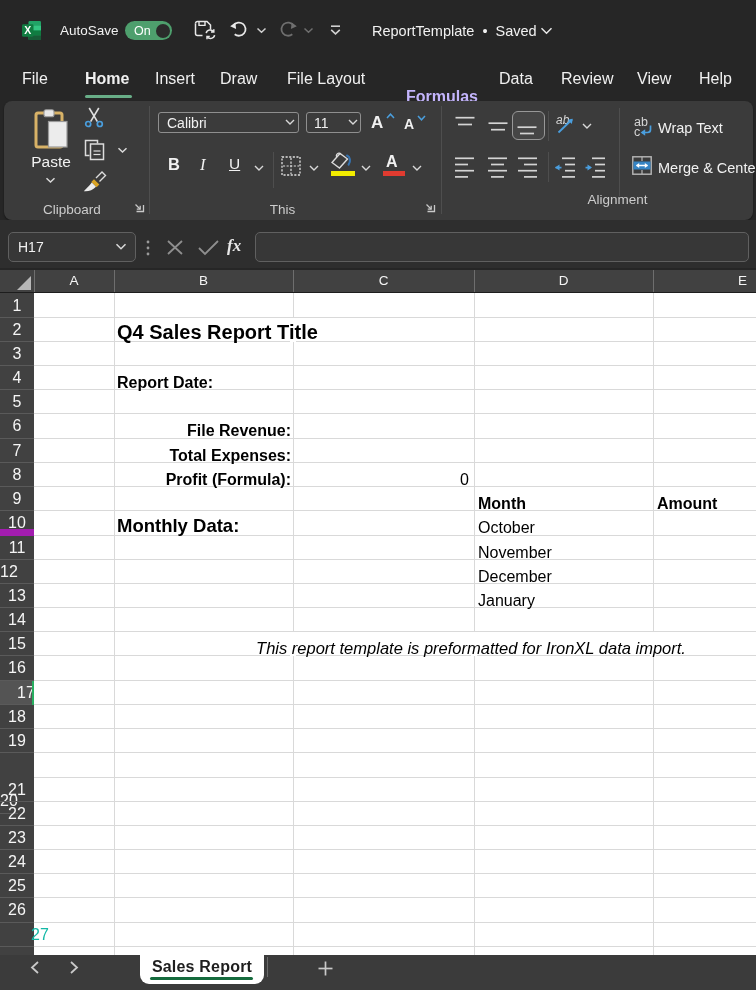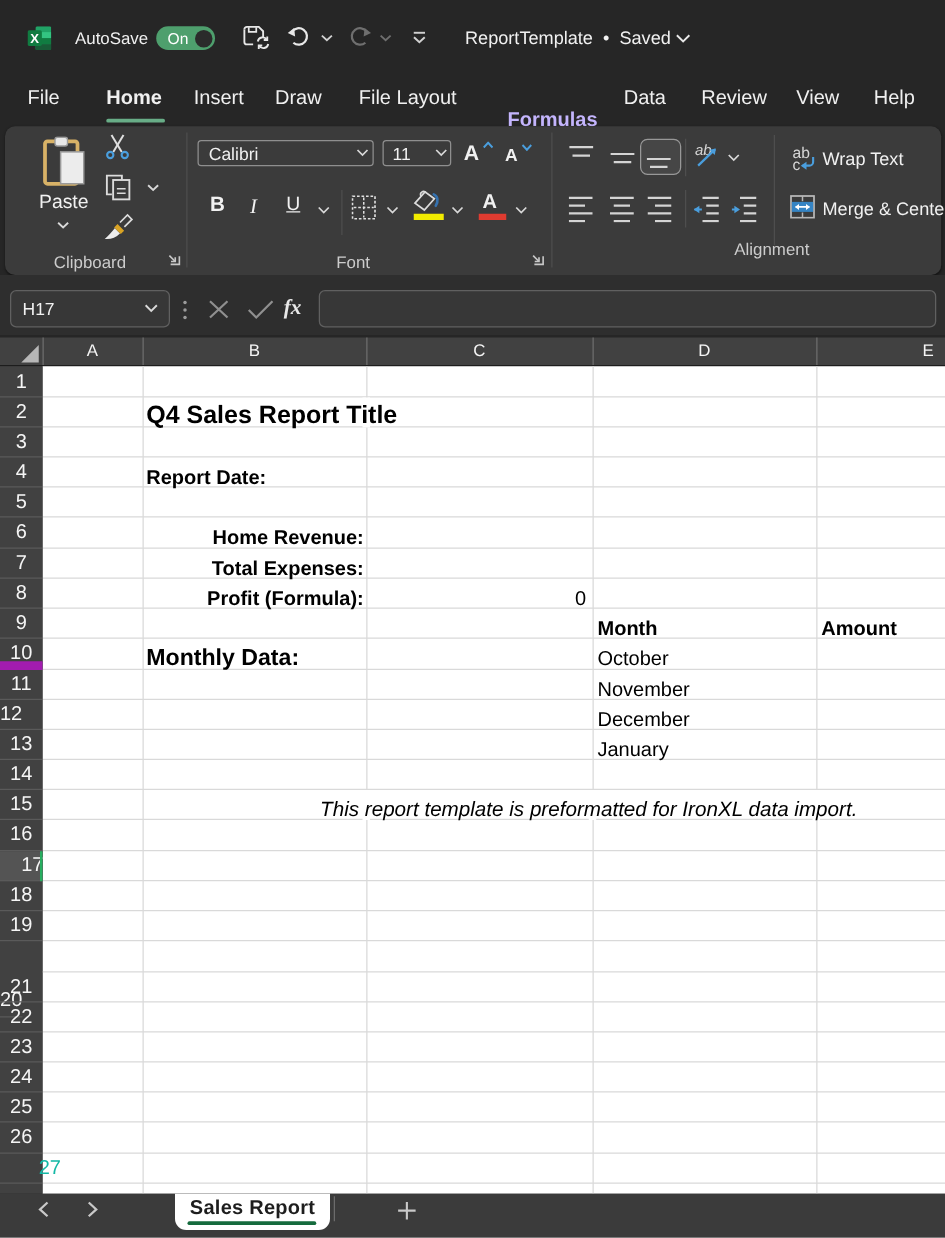--- a/index.html
+++ b/index.html
@@ -141,21 +141,21 @@
 </svg>
 <div class="abs" style="left:331px;top:171px;width:24px;height:5px;background:#f2ec00;"></div>
 <svg class="abs" style="left:361px;top:165px" width="10" height="7" viewBox="0 0 10 7">
     <path d="M1 1 L5 5 L9 1" fill="none" stroke="#d8d8d8" stroke-width="1.4"></path>
   </svg>
 <div class="abs wt" style="left:386px;top:153px;font-size:16px;font-weight:bold;">A</div>
 <div class="abs" style="left:383px;top:171px;width:22px;height:5px;background:#e03b30;"></div>
 <svg class="abs" style="left:412px;top:165px" width="10" height="7" viewBox="0 0 10 7">
     <path d="M1 1 L5 5 L9 1" fill="none" stroke="#d8d8d8" stroke-width="1.4"></path>
   </svg>
-<div class="abs lbl" style="left:240px;top:202px;width:85px;">Font</div>
+<div class="abs lbl" style="left:240px;top:202px;width:85px;">This</div>
 <svg class="abs" style="left:424px;top:202px" width="12" height="11" viewBox="0 0 12 11">
 <path d="M10.5 3 V9.5 H3.5" fill="none" stroke="#c8c8c8" stroke-width="1.3"></path>
 <path d="M2.5 2.5 L7 7" stroke="#c8c8c8" stroke-width="1.3"></path>
 <path d="M7.2 3.8 V7.2 H3.8" fill="none" stroke="#c8c8c8" stroke-width="1.3"></path>
 </svg>
 <div class="abs" style="left:441px;top:106px;width:1px;height:108px;background:#4e4e4e;"></div>
 <svg class="abs" style="left:455px;top:111px" width="22" height="26" viewBox="0 0 22 26">
     <line x1="0.5" y1="6.7" x2="19.5" y2="6.7" stroke="#d4d4d4" stroke-width="1.7"></line>
     <line x1="3" y1="13.5" x2="17" y2="13.5" stroke="#d4d4d4" stroke-width="1.7"></line>
   </svg>
@@ -325,21 +325,21 @@
 <div class="abs" style="left:0;top:802px;width:34px;height:24px;background:transparent;border-bottom:1px solid #5a5a5a;color:#f5f5f5;font-size:16px;text-align:center;line-height:23px;">22</div>
 <div class="abs" style="left:0;top:826px;width:34px;height:24px;background:transparent;border-bottom:1px solid #5a5a5a;color:#f5f5f5;font-size:16px;text-align:center;line-height:23px;">23</div>
 <div class="abs" style="left:0;top:850px;width:34px;height:24px;background:transparent;border-bottom:1px solid #5a5a5a;color:#f5f5f5;font-size:16px;text-align:center;line-height:23px;">24</div>
 <div class="abs" style="left:0;top:874px;width:34px;height:24px;background:transparent;border-bottom:1px solid #5a5a5a;color:#f5f5f5;font-size:16px;text-align:center;line-height:23px;">25</div>
 <div class="abs" style="left:0;top:898px;width:34px;height:25px;background:transparent;border-bottom:1px solid #5a5a5a;color:#f5f5f5;font-size:16px;text-align:center;line-height:24px;">26</div>
 <div class="abs" style="left:0;top:923px;width:34px;height:24px;background:transparent;border-bottom:1px solid #5a5a5a;color:#14b8a6;font-size:16px;text-align:center;line-height:23px;padding-left:31px;">27</div>
 <div class="abs" style="left:0;top:947px;width:34px;height:24px;background:transparent;border-bottom:1px solid #5a5a5a;color:#f5f5f5;font-size:16px;text-align:center;line-height:23px;"></div>
 <div class="abs" style="left:32px;top:681px;width:2px;height:24px;background:#27ae60;"></div>
 <div class="abs" style="top:318px;height:26px;font-size:20px;color:#000000;display:flex;align-items:flex-end;white-space:nowrap;font-weight:700;left:117px;">Q4 Sales Report Title</div>
 <div class="abs" style="top:366px;height:26px;font-size:16px;color:#000000;display:flex;align-items:flex-end;white-space:nowrap;font-weight:700;left:117px;">Report Date:</div>
-<div class="abs" style="top:414px;height:26px;font-size:16px;color:#000000;display:flex;align-items:flex-end;white-space:nowrap;font-weight:700;right:465px;">Home Revenue:</div>
+<div class="abs" style="top:414px;height:26px;font-size:16px;color:#000000;display:flex;align-items:flex-end;white-space:nowrap;font-weight:700;right:465px;">File Revenue:</div>
 <div class="abs" style="top:439px;height:26px;font-size:16px;color:#000000;display:flex;align-items:flex-end;white-space:nowrap;font-weight:700;right:465px;">Total Expenses:</div>
 <div class="abs" style="top:463px;height:26px;font-size:16px;color:#000000;display:flex;align-items:flex-end;white-space:nowrap;font-weight:700;right:465px;">Profit (Formula):</div>
 <div class="abs" style="top:463px;height:26px;font-size:16px;color:#000000;display:flex;align-items:flex-end;white-space:nowrap;right:287px;">0</div>
 <div class="abs" style="top:487px;height:26px;font-size:16px;color:#000000;display:flex;align-items:flex-end;white-space:nowrap;font-weight:700;left:478px;">Month</div>
 <div class="abs" style="top:487px;height:26px;font-size:16px;color:#000000;display:flex;align-items:flex-end;white-space:nowrap;font-weight:700;left:657px;">Amount</div>
 <div class="abs" style="top:511px;height:26px;font-size:18.5px;color:#000000;display:flex;align-items:flex-end;white-space:nowrap;font-weight:700;left:117px;">Monthly Data:</div>
 <div class="abs" style="top:511px;height:26px;font-size:16px;color:#000000;display:flex;align-items:flex-end;white-space:nowrap;left:478px;">October</div>
 <div class="abs" style="top:536px;height:26px;font-size:16px;color:#000000;display:flex;align-items:flex-end;white-space:nowrap;left:478px;">November</div>
 <div class="abs" style="top:560px;height:26px;font-size:16px;color:#000000;display:flex;align-items:flex-end;white-space:nowrap;left:478px;">December</div>
 <div class="abs" style="top:584px;height:26px;font-size:16px;color:#000000;display:flex;align-items:flex-end;white-space:nowrap;left:478px;">January</div>

